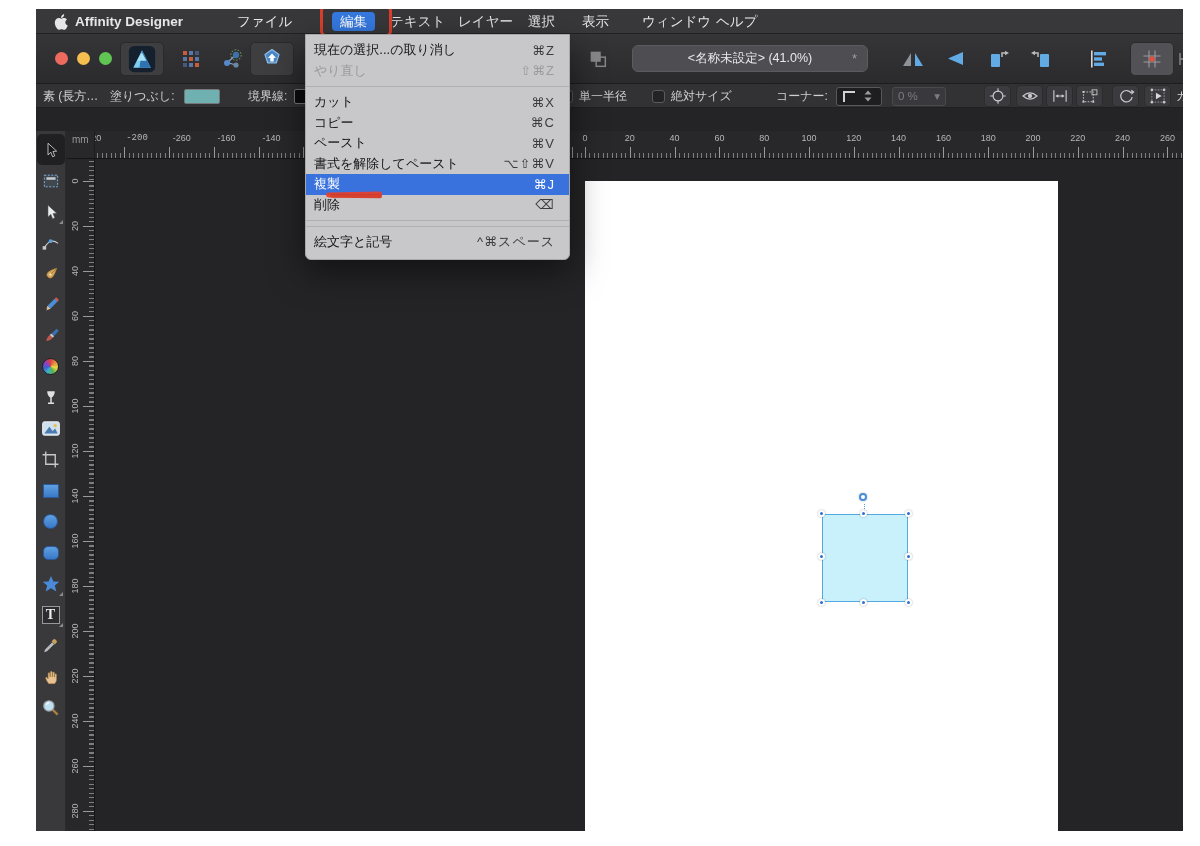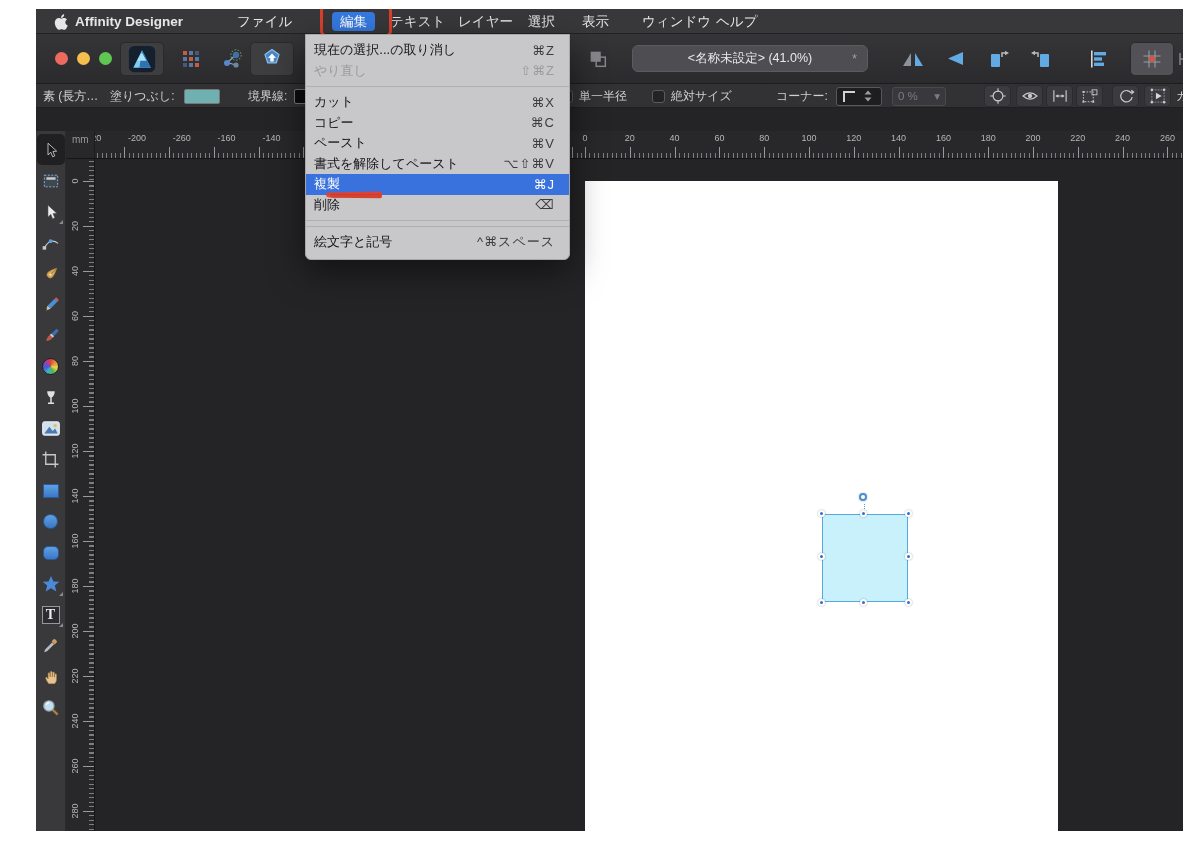--- a/index.html
+++ b/index.html
@@ -300,21 +300,21 @@
       </div>
       <div class="ctx" style="left:1140px;color:#d2d2d4">カーブに</div>
     </div>
 
 
     <div class="corner"><span>mm</span></div>
     <div class="hruler">
       <div class="minor"></div>
       <div class="major"></div>
     <span class="hlab" style="left: -2.8px;">-220</span>
-        <span class="hlab" style="left: 42px;">-200</span>
+        <span class="hlab" style="left: 42px; font-family: Liberation Mono, monospace;">-200</span>
         <span class="hlab" style="left: 86.8px;">-260</span>
         <span class="hlab" style="left: 131.6px;">-160</span>
         <span class="hlab" style="left: 176.4px;">-140</span>
         <span class="hlab" style="left: 221.2px;">-120</span>
         <span class="hlab" style="left: 266px;">-100</span>
         <span class="hlab" style="left: 310.8px;">-80</span>
         <span class="hlab" style="left: 355.6px;">-60</span>
         <span class="hlab" style="left: 400.4px;">-40</span>
         <span class="hlab" style="left: 445.2px;">-20</span>
         <span class="hlab" style="left: 490px;">0</span>

